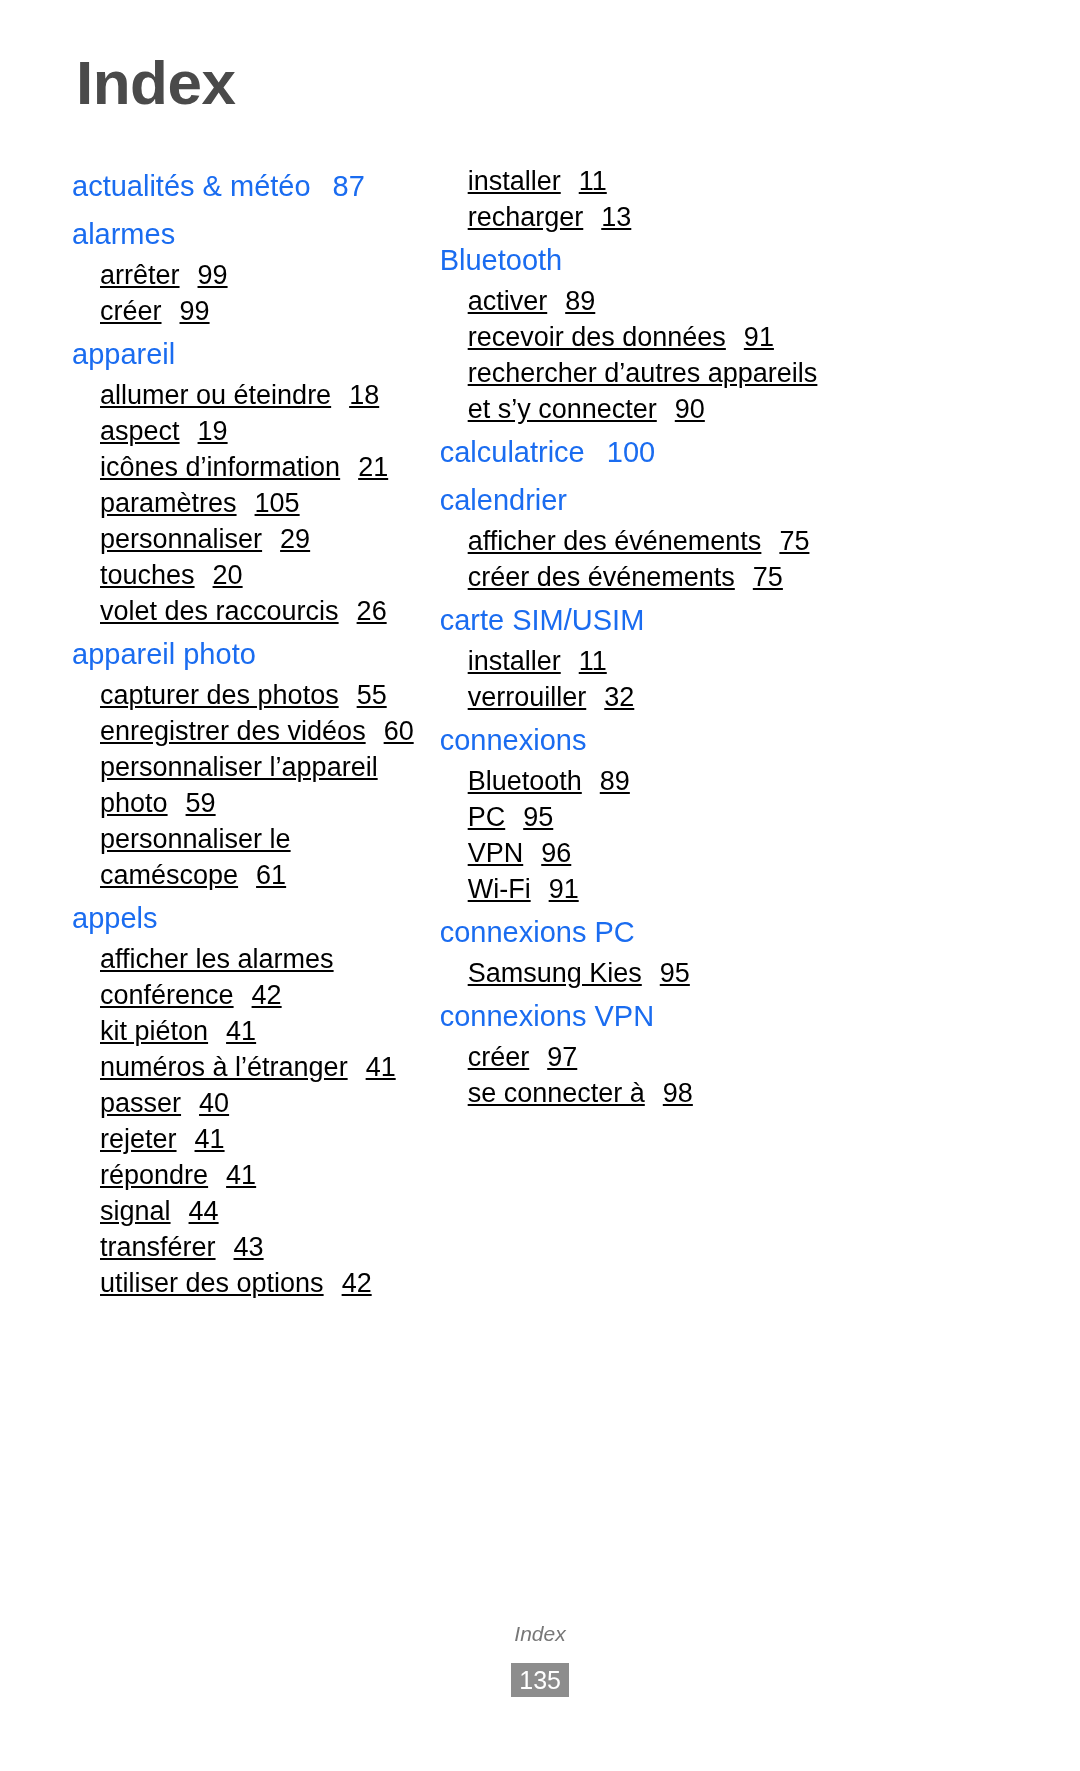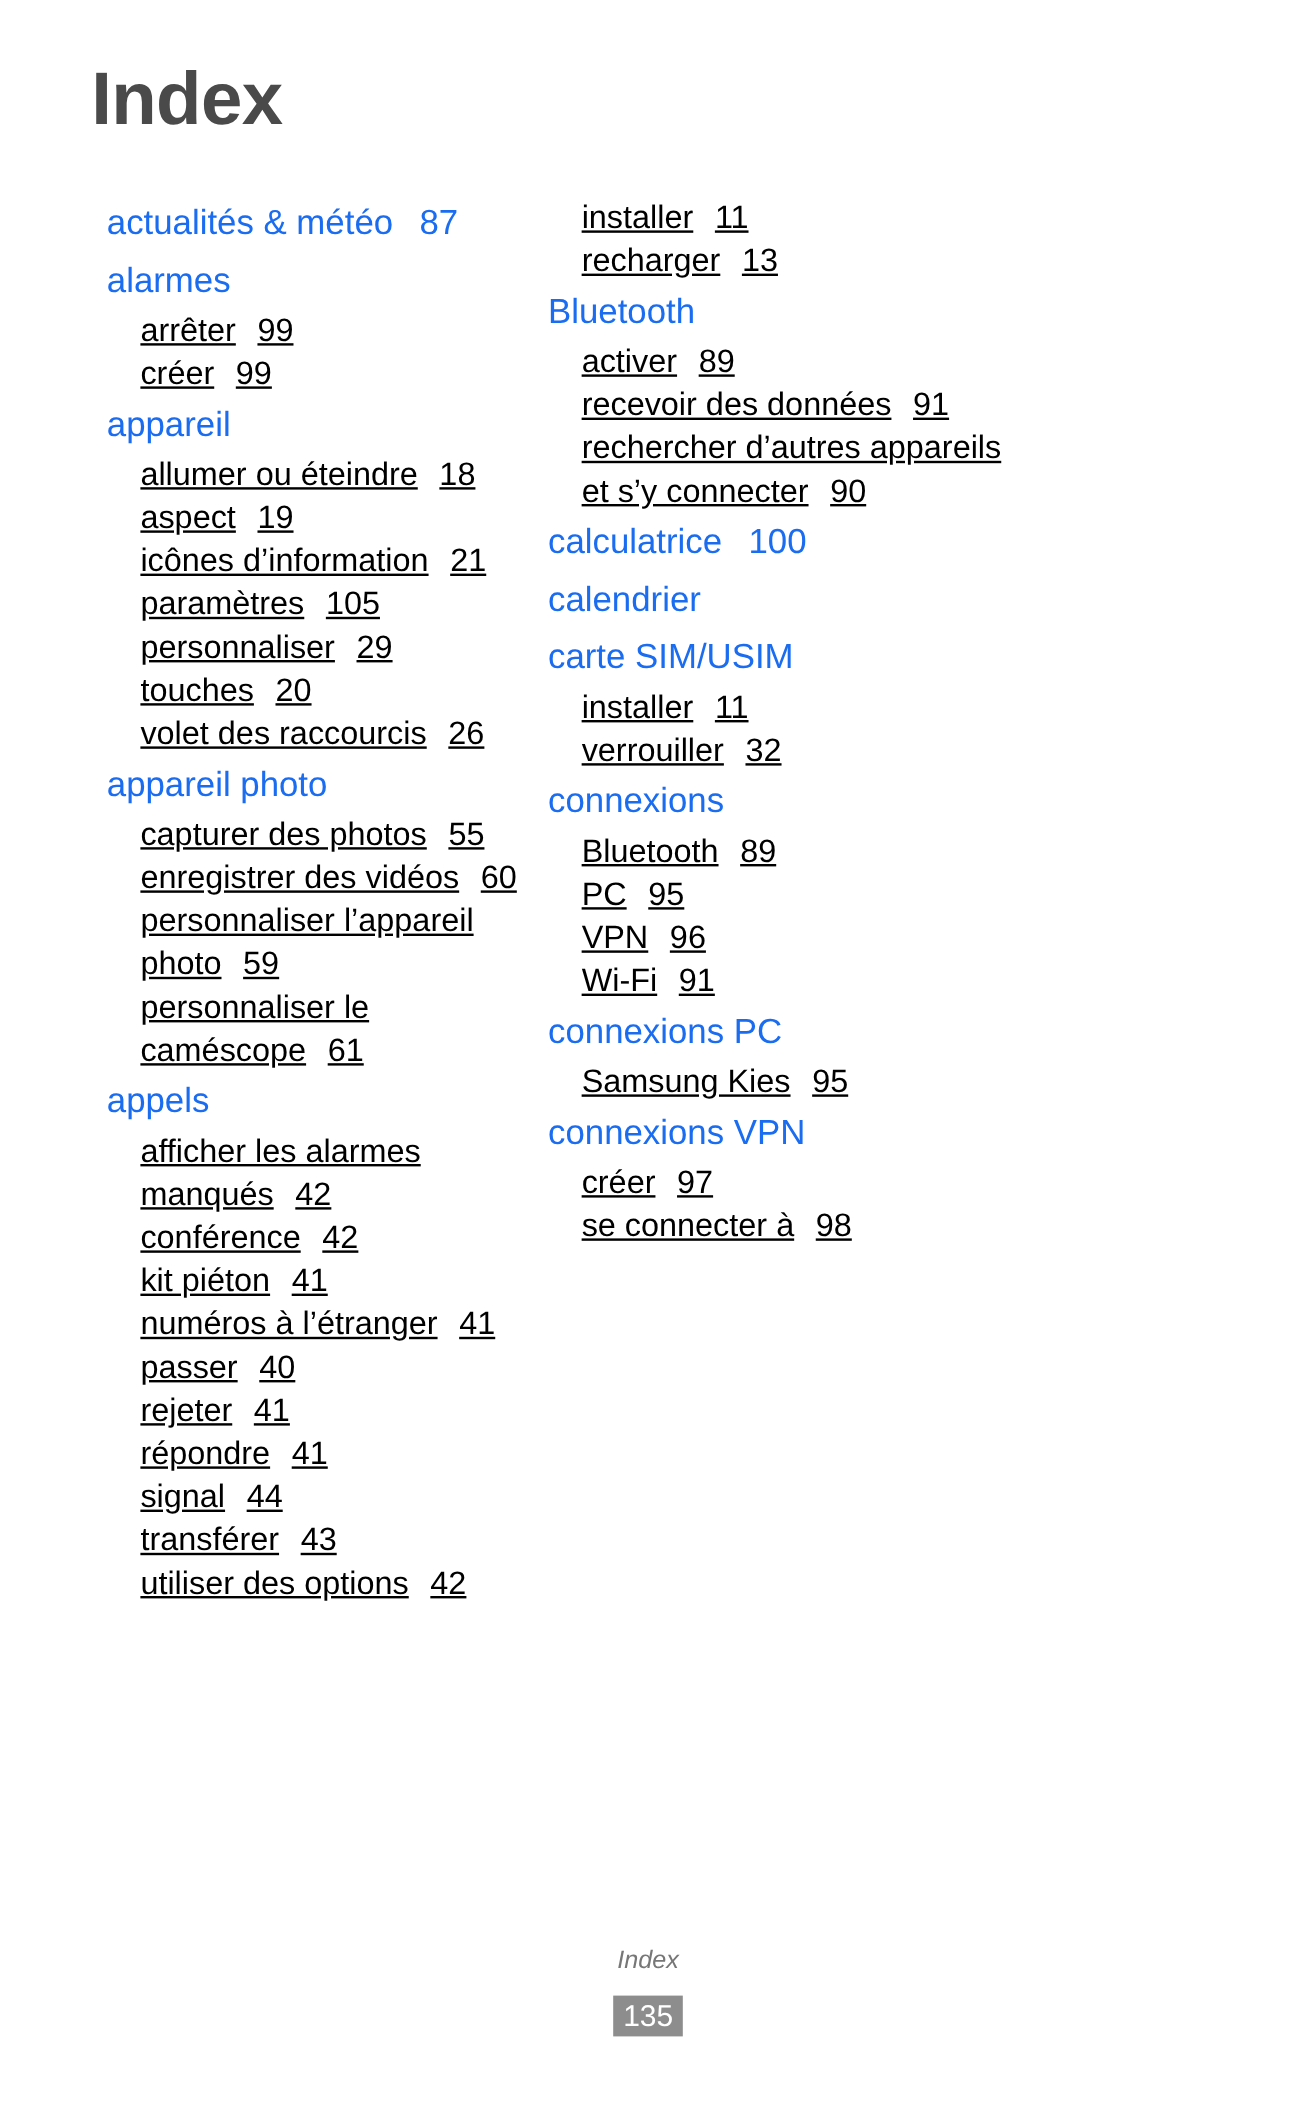--- a/index.html
+++ b/index.html
@@ -33,21 +33,21 @@
     font-size: 62px;
     font-weight: bold;
     color: #4a4a4a;
     letter-spacing: -0.5px;
     line-height: 1;
   }
 
   
   .columns {
     position: absolute;
-    left: 17px;
+    left: 0;
     top: 163px;
     width: 860px;
     display: flex;
     align-items: flex-start;
   }
   .column {
     box-sizing: border-box;
   }
   .column-left {
     width: 430px;
@@ -154,21 +154,20 @@
             <li class="sub-item"><span>personnaliser l’appareil</span></li>
             <li class="sub-item"><span>photo</span><span class="pg">59</span></li>
             <li class="sub-item"><span>personnaliser le</span></li>
             <li class="sub-item"><span>caméscope</span><span class="pg">61</span></li>
           </ul>
         </div>
         <div class="entry-group">
           <div class="entry-head"><span>appels</span></div>
           <ul class="sub-list">
             <li class="sub-item"><span>afficher les alarmes</span></li>
-            <li class="sub-item"><span>manqués</span><span class="pg">42</span></li>
             <li class="sub-item"><span>conférence</span><span class="pg">42</span></li>
             <li class="sub-item"><span>kit piéton</span><span class="pg">41</span></li>
             <li class="sub-item"><span>numéros à l’étranger</span><span class="pg">41</span></li>
             <li class="sub-item"><span>passer</span><span class="pg">40</span></li>
             <li class="sub-item"><span>rejeter</span><span class="pg">41</span></li>
             <li class="sub-item"><span>répondre</span><span class="pg">41</span></li>
             <li class="sub-item"><span>signal</span><span class="pg">44</span></li>
             <li class="sub-item"><span>transférer</span><span class="pg">43</span></li>
             <li class="sub-item"><span>utiliser des options</span><span class="pg">42</span></li>
           </ul>
@@ -188,20 +187,24 @@
             <li class="sub-item"><span>recevoir des données</span><span class="pg">91</span></li>
             <li class="sub-item"><span>rechercher d’autres appareils</span></li>
             <li class="sub-item"><span>et s’y connecter</span><span class="pg">90</span></li>
           </ul>
         </div>
         <div class="entry-group">
           <div class="entry-head"><span>calculatrice</span><span class="pg">100</span></div>
         </div>
         <div class="entry-group">
           <div class="entry-head"><span>calendrier</span></div>
+          <ul class="sub-list">
+            <li class="sub-item"><span>afficher des événements</span><span class="pg">75</span></li>
+            <li class="sub-item"><span>créer des événements</span><span class="pg">75</span></li>
+          </ul>
         </div>
         <div class="entry-group">
           <div class="entry-head"><span>carte SIM/USIM</span></div>
           <ul class="sub-list">
             <li class="sub-item"><span>installer</span><span class="pg">11</span></li>
             <li class="sub-item"><span>verrouiller</span><span class="pg">32</span></li>
           </ul>
         </div>
         <div class="entry-group">
           <div class="entry-head"><span>connexions</span></div>

